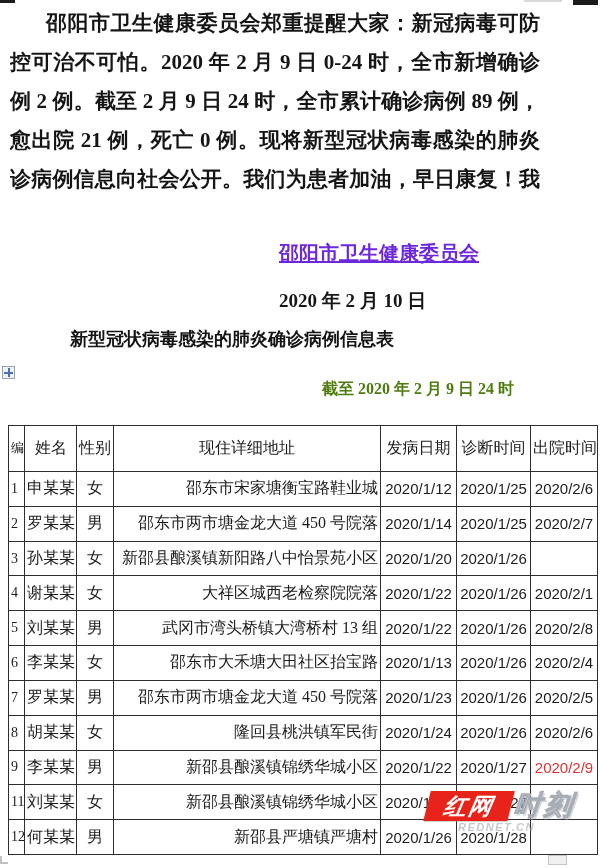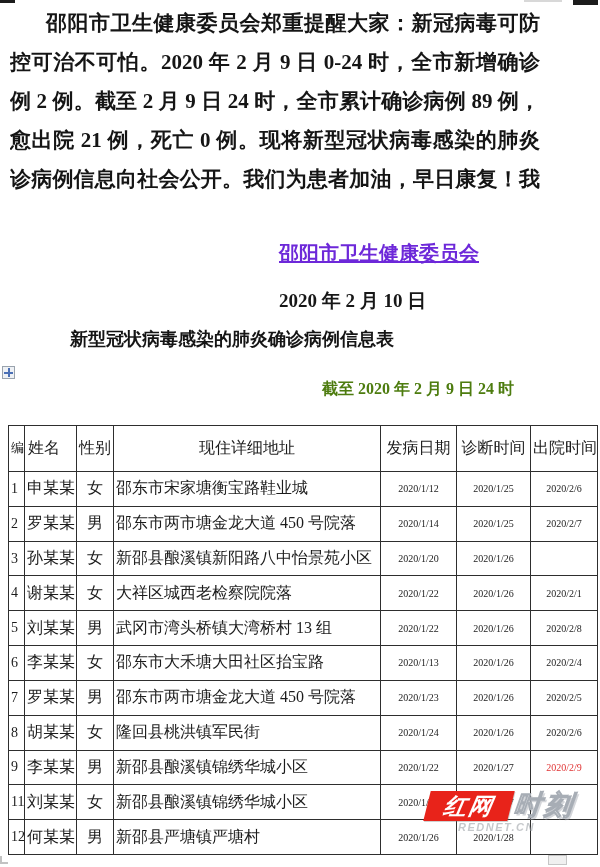--- a/index.html
+++ b/index.html
@@ -42,22 +42,22 @@
     border:1px solid #2e2e2e;padding:0 2px;overflow:hidden;white-space:nowrap;
   }
   table.cases thead tr{height:46px;}
   table.cases tbody tr{height:32px;}
   th{font-weight:normal;text-align:center;}
   th.h-no{font-size:13px;line-height:1.1;word-break:break-all;white-space:normal;padding:0;}
   th.h-addr{text-align:center;padding-left:4px;}
   .cell-no{text-align:left;font-size:14px;font-family:"Liberation Serif","DejaVu Serif",serif;padding-left:1px;}
   .cell-name{text-align:left;padding-left:3px;}
   .cell-gender{text-align:center;}
-  .cell-address{text-align:left;padding-left:4px;}
-  .cell-date{text-align:center;font-size:10px;font-family:Liberation Serif, serif;}
+  .cell-address{text-align:right;padding-left:4px;}
+  .cell-date{text-align:center;font-size:15px;font-family:Liberation Sans, sans-serif;}
 
   .watermark{position:absolute;left:426px;top:787px;width:174px;height:52px;pointer-events:none;}
   .wm-red{
     position:absolute;left:1px;top:4px;width:84px;height:30px;
     background:#e8231a;transform:skewX(-14deg);
     display:flex;align-items:center;justify-content:center;
     box-shadow:1px 1px 0 rgba(120,120,120,.35);
   }
   .wm-red span{
     transform:skewX(4deg);color:#ffffff;font-weight:bold;font-style:italic;
@@ -111,21 +111,21 @@
       <col style="width:52px">
       <col style="width:37px">
     <col style="width:267px">
       <col style="width:76px">
       <col style="width:74px">
       <col style="width:67px">
   </colgroup>
   <thead>
     <tr>
       <th class="h-no">编号</th>
-      <th class="h-name" style="text-align:left;padding-left:3px;margin-left:21px;">姓名</th>
+      <th class="h-name" style="text-align:center;padding-left:3px;margin-left:21px;">姓名</th>
       <th>性别</th>
       <th class="h-addr">现住详细地址</th>
       <th>发病日期</th>
       <th>诊断时间</th>
       <th>出院时间</th>
     </tr>
   </thead>
   <tbody>
       <tr>
         <td class="cell-no">1</td>

